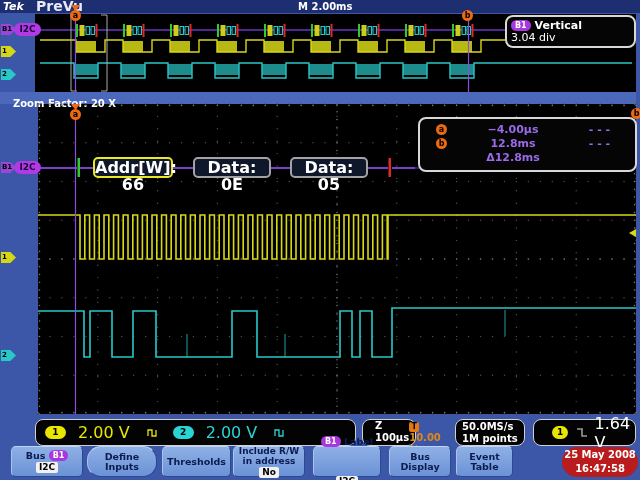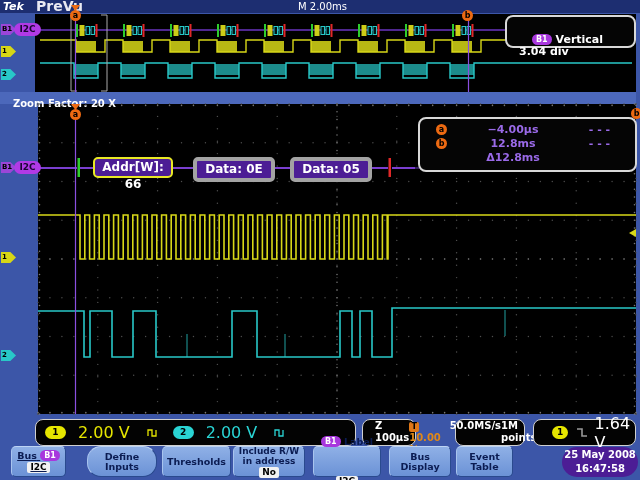--- a/index.html
+++ b/index.html
@@ -2,42 +2,42 @@
 <html><head>
 <meta charset="utf-8">
 <style>
   html,body{margin:0;padding:0;background:#222;}
   .screen{position:relative;width:640px;height:480px;background:#3c56a8;overflow:hidden;
           font-family:"DejaVu Sans",sans-serif;-webkit-font-smoothing:none;}
   
   .topbar{position:absolute;left:0;top:0;width:640px;height:13px;background:#1d2e71;z-index:4;}
   .teklogo{position:absolute;left:3px;top:0;color:#fff;font-size:11px;font-weight:bold;font-style:italic;line-height:13px;}
   .prevu{position:absolute;left:36px;top:0;color:#e9e9f2;font-size:14px;font-weight:bold;line-height:13px;}
-  .mscale{position:absolute;left:298px;top:0;color:#fff;font-size:10px;font-weight:normal;line-height:13px;}
+  .mscale{position:absolute;left:298px;top:0;color:#fff;font-size:10px;font-weight:bold;line-height:13px;}
   
   .ovplot{position:absolute;left:35px;top:14px;width:601px;height:78px;background:#000;z-index:1;}
   .zfbar{position:absolute;left:0;top:92px;width:636px;height:12px;background:#4c68bb;z-index:4;}
   .zfbar span{color:#fff;font-size:10px;font-weight:bold;line-height:12px;padding-left:13px;}
   .zoomplot{position:absolute;left:38px;top:104px;width:598px;height:310px;background:#000;z-index:1;}
   svg.wave{position:absolute;left:0;top:0;z-index:5;pointer-events:none;}
   
   .tag{position:absolute;width:14px;height:11px;font-size:7px;font-weight:bold;color:#000;
        line-height:11px;text-align:left;padding-left:1px;z-index:8;
        clip-path:polygon(0 0,62% 0,100% 50%,62% 100%,0 100%);}
   .busoval{position:absolute;width:27px;height:13px;background:#b13ae6;border-radius:7px;color:#1a0533;
        font-size:9px;font-weight:bold;text-align:center;line-height:13px;z-index:8;}
   
-  .dbox{position:absolute;top:157px;height:17px;background:#4c1d95;border-radius:5px;z-index:9;
-        color:#fff;font-size:12px;font-weight:bold;text-align:center;line-height:17px;}
+  .dbox{position:absolute;top:157px;height:17px;background:#0f172a;border-radius:5px;z-index:9;
+        color:#fff;font-size:16px;font-weight:bold;text-align:center;line-height:17px;}
   .dbox.addr{border:2px solid #e8e825;}
-  .dbox.data{border:4px solid #a3a3a3;}
+  .dbox.data{border:2px solid #a3a3a3;}
   
   .robox{position:absolute;background:#050505;border:2px solid #d8d8d8;border-radius:8px;z-index:10;}
-  .vline1{color:#fff;font-size:11px;font-weight:bold;line-height:13px;padding:2px 0 0 25px;margin-top:14px;}
-  .vline2{color:#fff;font-size:11px;font-weight:bold;line-height:12px;padding-left:12px;}
+  .vline1{color:#fff;font-size:11px;font-weight:bold;line-height:13px;padding:2px 0 0 4px;}
+  .vline2{color:#fff;font-size:11px;font-weight:normal;line-height:12px;padding-left:4px;}
   .badge{display:inline-block;background:#a837dd;color:#fff;font-size:8px;font-weight:bold;
          border-radius:6px;padding:0 4px;line-height:11px;vertical-align:1px;}
   .crow{display:grid;grid-template-columns:26px 102px auto;align-items:center;height:14px;padding-left:16px;}
   .cmark{width:11px;height:11px;border-radius:50%;background:#ed6a12;color:#000;font-size:8px;
          font-weight:bold;text-align:center;line-height:11px;}
   .cval{color:#9a6ae8;font-size:11px;font-weight:bold;text-align:center;}
   .mark{position:absolute;width:11px;height:11px;border-radius:50%;background:#ed6a12;color:#000;
         font-size:8px;font-weight:bold;text-align:center;line-height:11px;z-index:12;}
   
   .sbox{position:absolute;top:419px;height:27px;background:#030303;border:1px solid #d0d0d0;border-radius:8px;
@@ -50,21 +50,21 @@
          font-size:8px;font-weight:bold;text-align:center;line-height:10px;}
   .rline{color:#fff;font-size:10px;font-weight:bold;line-height:12px;}
   
   .mbtn{position:absolute;top:446px;height:31px;background:linear-gradient(#8fb0e6,#6b92d6);
         border:1px solid #2a4a8e;border-top-color:#bdd4f4;border-left-color:#a8c4ee;border-radius:5px;
         z-index:6;box-sizing:border-box;color:#0b1c52;font-weight:bold;text-align:center;
         display:flex;flex-direction:column;justify-content:center;line-height:10px;font-size:9.5px;}
   .mbtn .bl{line-height:10px;}
   .chip{display:inline-block;background:#f2f2f2;color:#000;border-radius:2px;padding:0 3px;
         font-size:9px;font-weight:bold;line-height:11px;margin-top:1px;align-self:center;}
-  .datebox{position:absolute;left:562px;top:447px;width:76px;height:30px;background:#4c1d95;border-radius:15px;
+  .datebox{position:absolute;left:562px;top:447px;width:76px;height:30px;background:#b91c1c;border-radius:15px;
         z-index:6;color:#fff;font-size:10px;font-weight:bold;text-align:center;line-height:14px;padding-top:1px;
         box-sizing:border-box;}
 </style>
 </head>
 <body>
 
 <div class="screen">
 
   <div class="topbar">
     <span class="teklogo">Tek</span>
@@ -1251,34 +1251,34 @@
   </div>
 
   <div class="sbox" style="left:362px;width:54px;align-items:flex-start;justify-content:space-between;padding-left:12px;">
     <div class="zline">Z 100µs</div>
     <div class="zline" style="color:#e08818;">
       <span class="ticon">T</span>
       <span>10.00 %</span>
     </div>
   </div>
 
-  <div class="sbox" style="left:455px;width:70px;flex-direction:row;align-items:flex-start;justify-content:center;padding-left:6px;">
+  <div class="sbox" style="left:455px;width:70px;flex-direction:column;align-items:flex-start;justify-content:center;padding-left:6px;">
     <div class="rline">50.0MS/s</div>
     <div class="rline">1M points</div>
   </div>
 
   <div class="sbox" style="left:533px;width:103px;padding-left:18px;">
     <span class="choval" style="background:#e6e600;">1</span>
     <svg width="13" height="11" style="margin-left:8px;">
         <path d="M1,2 H6 V9 H12" fill="none" stroke="#9a9a9a" stroke-width="1.6"></path>
       </svg>
     <span class="svval" style="color:#fff;margin-left:8px;">1.64 V</span>
   </div>
 
-  <div class="mbtn" style="left:11px;width:55px;text-decoration:underline;">
+  <div class="mbtn" style="left:11px;width:72px;">
     <div class="bl"><span>Bus</span>
       <span class="badge">B1</span></div>
     <span class="chip">I2C</span>
   </div>
   <div class="mbtn" style="left:87px;width:70px;border-radius:14px;">
     <div class="bl">Define</div>
     <div class="bl">Inputs</div>
   </div>
   <div class="mbtn" style="left:162px;width:69px;">
     <div class="bl">Thresholds</div>

